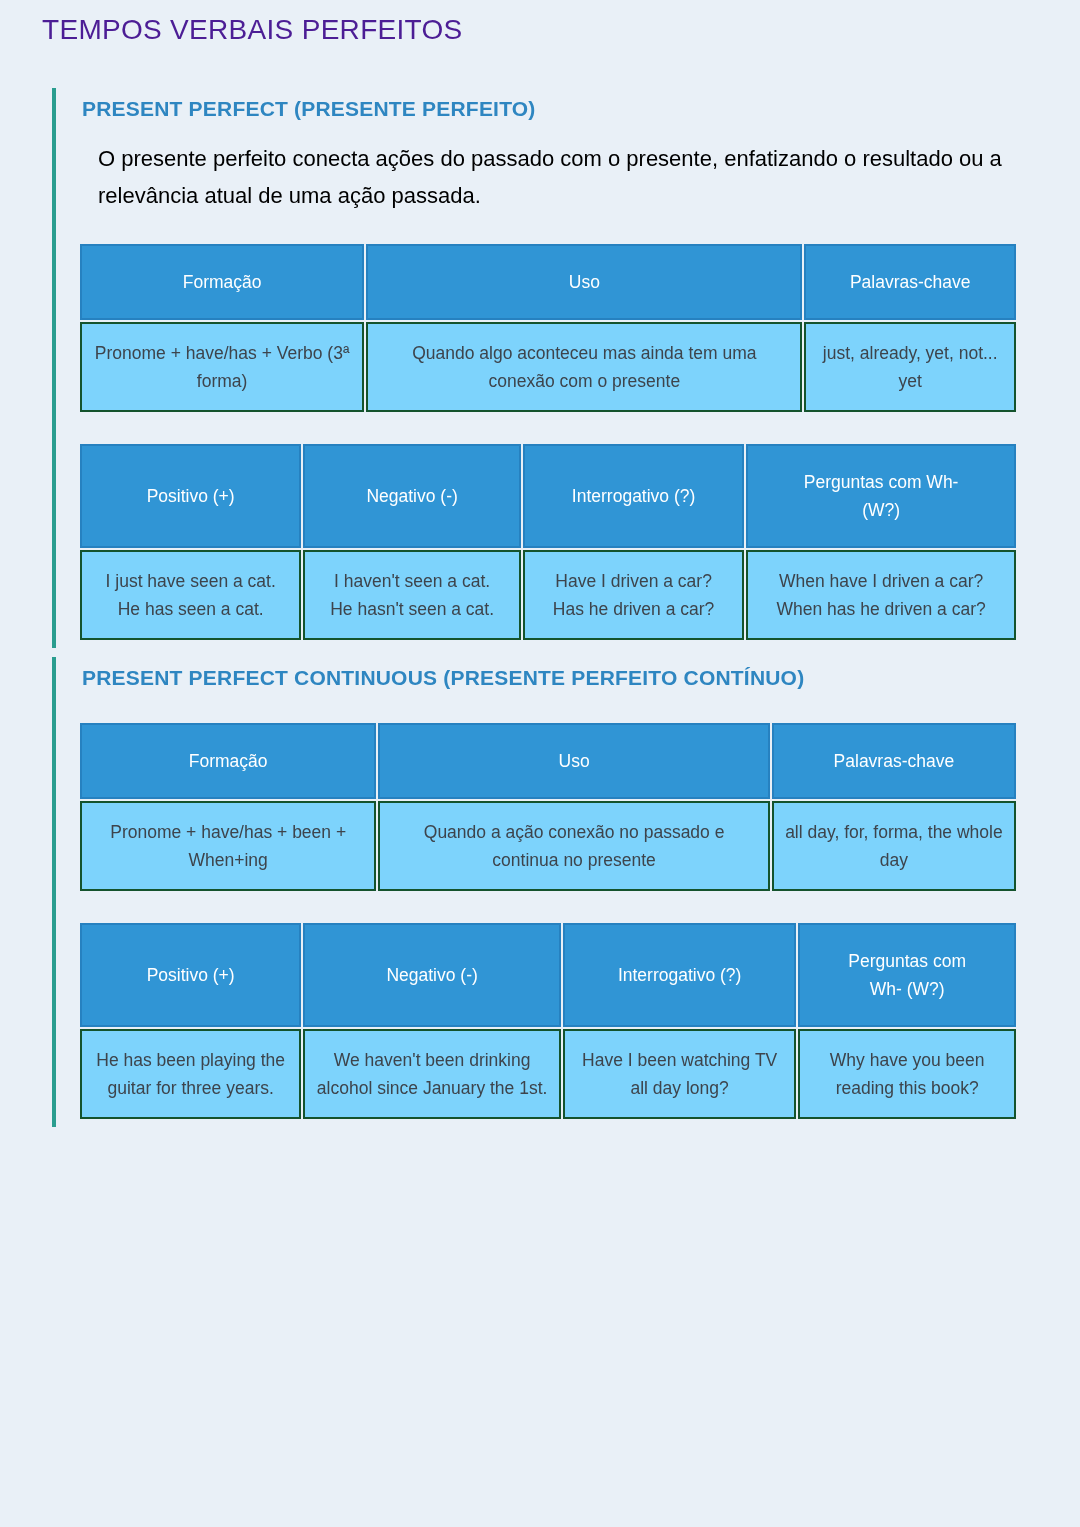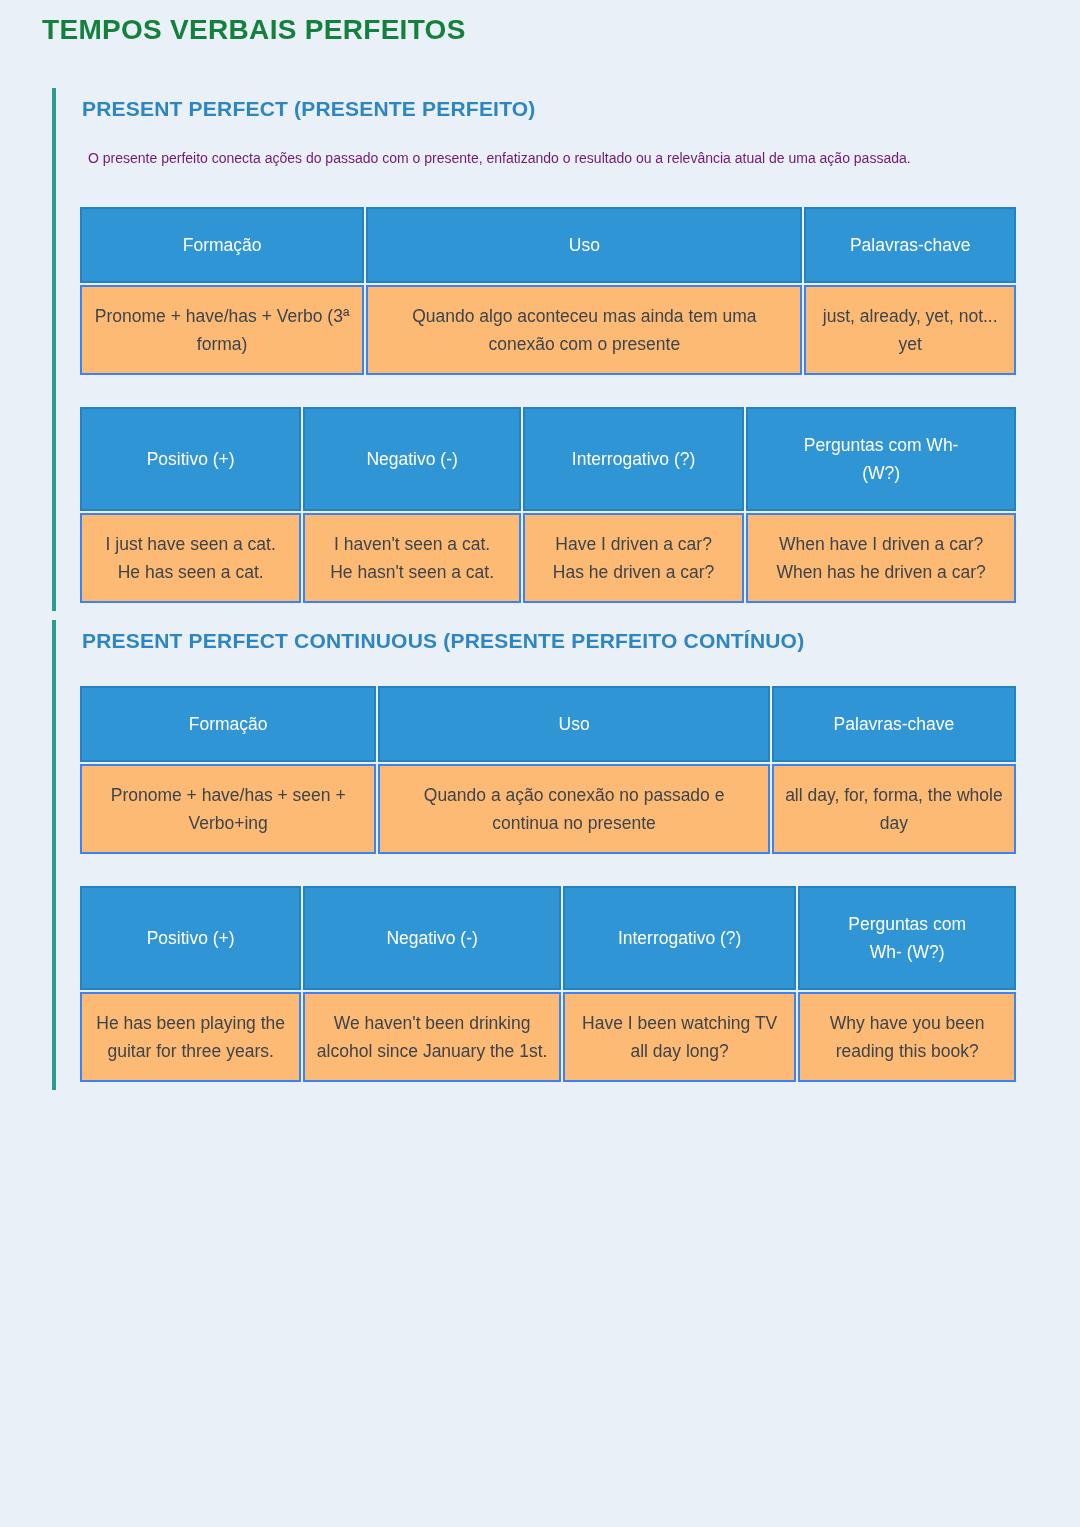--- a/index.html
+++ b/index.html
@@ -10,43 +10,43 @@
     font-family: "Liberation Sans", "DejaVu Sans", sans-serif;
     color: #3d444c;
     position: relative;
     overflow: hidden;
   }
   h1.page-title {
     margin: 0;
     padding: 13px 0 0 42px;
     font-size: 28px;
     line-height: 34px;
-    font-weight: 700;
-    color: #15803d;
+    font-weight: 400;
+    color: #4c1d95;
     letter-spacing: 0.3px;
   }
   .lesson {
     margin: 41px 62px 0 52px;
     border-left: 4px solid #2a9d8f;
     padding: 2px 0 6px 22px;
   }
   .lesson + .lesson { margin-top: 9px; }
   .lesson h2 {
     margin: 4px;
     font-size: 21px;
     line-height: 30px;
     font-weight: 600;
     color: #2e86c1;
     letter-spacing: 0.2px;
   }
   .desc {
-    margin: 16px 0 0 10px;
-    font-size: 14px;
+    margin: 16px 0 0 20px;
+    font-size: 22px;
     line-height: 37px;
-    color: #701a75;
+    color: #000000;
     max-width: 940px;
   }
   table.grammar-table {
     width: 940px;
     table-layout: fixed;
     border-collapse: separate;
     border-spacing: 2px;
     margin-top: 28px;
   }
   table.grammar-table th {
@@ -55,22 +55,22 @@
     color: #ffffff;
     font-weight: 400;
     font-size: 17.5px;
     line-height: 28px;
     padding: 22px 8px;
     text-align: center;
     vertical-align: middle;
     white-space: pre-line;
   }
   table.grammar-table td {
-    background: #fdba74;
-    border: 2px solid #3b82f6;
+    background: #7dd3fc;
+    border: 2px solid #14532d;
     color: #3d444c;
     font-size: 17.5px;
     line-height: 28px;
     padding: 15px 10px;
     text-align: center;
     vertical-align: middle;
     white-space: pre-line;
   }
   .cols-a col:nth-child(1) { width: 30.5%; }
   .cols-a col:nth-child(2) { width: 46.8%; }
@@ -160,21 +160,21 @@
       </colgroup>
     <thead>
       <tr>
         <th>Formação</th>
         <th>Uso</th>
         <th>Palavras-chave</th>
       </tr>
     </thead>
     <tbody>
       <tr>
-        <td>Pronome + have/has + seen + Verbo+ing</td>
+        <td>Pronome + have/has + been + When+ing</td>
         <td>Quando a ação conexão no passado e continua no presente</td>
         <td>all day, for, forma, the whole day</td>
       </tr>
     </tbody>
   </table>
 
   <table class="grammar-table cols-d">
     <colgroup>
         <col>
         <col>

